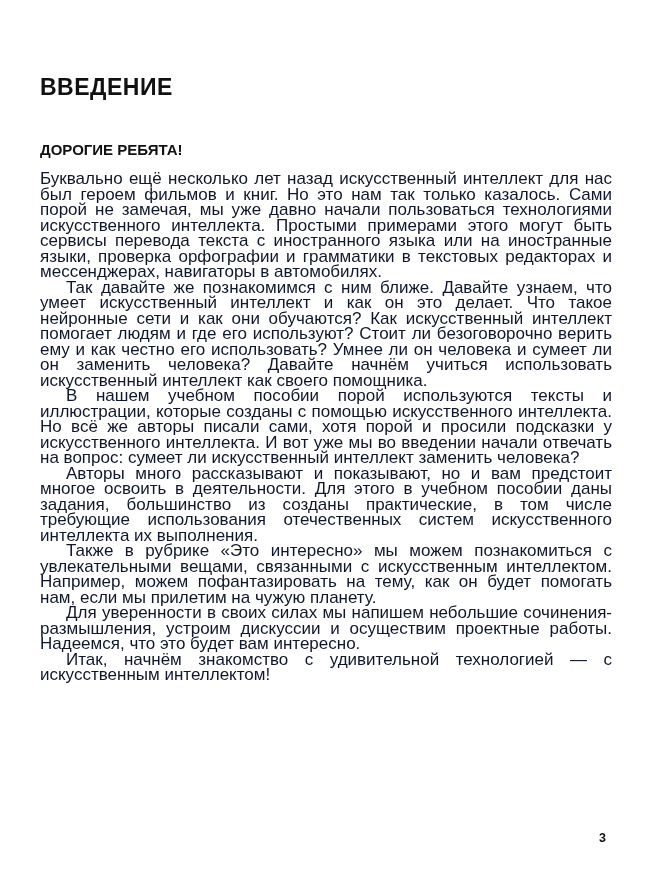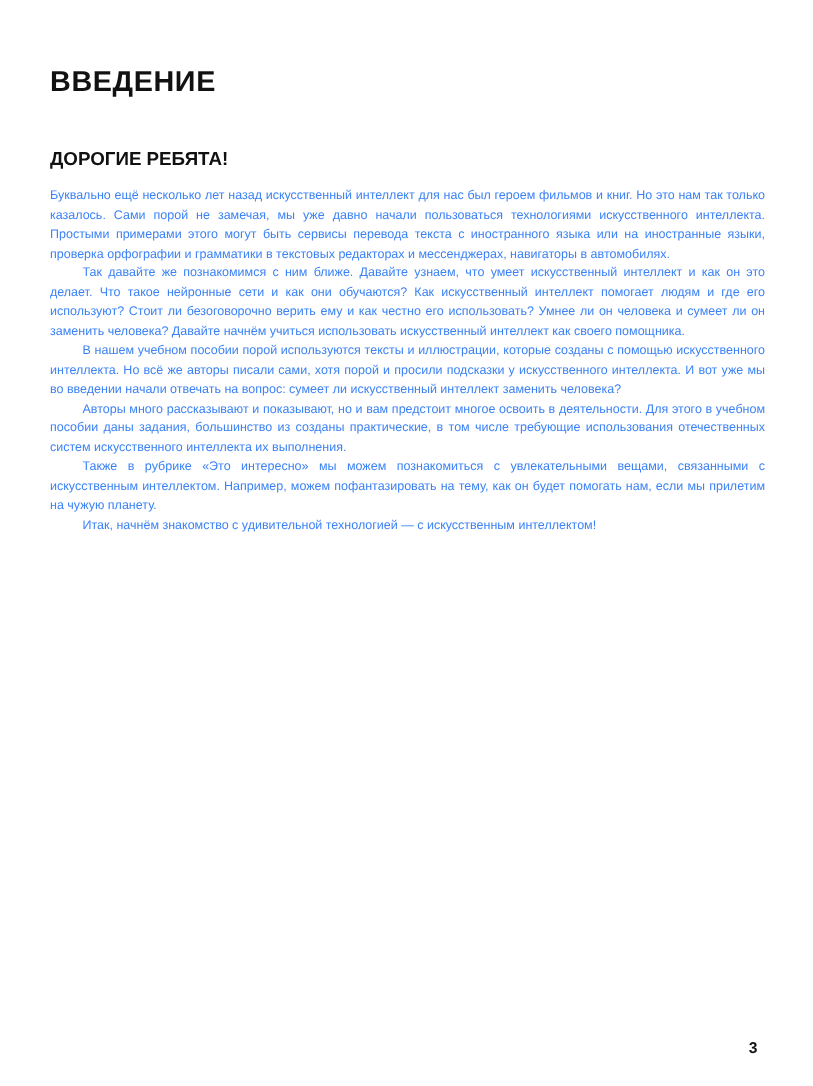--- a/index.html
+++ b/index.html
@@ -14,43 +14,43 @@
     background: #ffffff;
     color: #1a1a1a;
     font-family: "Liberation Sans", sans-serif;
     box-sizing: border-box;
     overflow: hidden;
   }
   .content {
     position: absolute;
     left: 40px;
     right: 38px;
-    top: 54px;
+    top: 76px;
   }
   .doc-title {
     font-size: 23px;
     font-weight: 700;
     letter-spacing: 0.5px;
     color: #111111;
     margin: 0 0 42px 0;
     line-height: 1;
   }
   .section-heading {
     font-size: 15px;
     font-weight: 700;
     color: #111111;
     margin: 0 0 12px 0;
     line-height: 1.2;
   }
   .body-text p {
     margin: 0;
-    font-size: 10px;
+    font-size: 17px;
     line-height: 15.5px;
     text-align: justify;
-    color: #3b82f6;
+    color: #0f172a;
     hyphens: auto;
     -webkit-hyphens: auto;
   }
   .body-text p.indent {
     text-indent: 26px;
   }
   .page-number {
     position: absolute;
     right: 44px;
     bottom: 24px;
@@ -67,18 +67,19 @@
     <h1 class="doc-title">ВВЕДЕНИЕ</h1>
 
     <h2 class="section-heading">ДОРОГИЕ РЕБЯТА!</h2>
 
     <div class="body-text">
       <p>Буквально ещё несколько лет назад искусственный интеллект для нас был героем фильмов и книг. Но это нам так только казалось. Сами порой не замечая, мы уже давно начали пользоваться технологиями искусственного интеллекта. Простыми примерами этого могут быть сервисы перевода текста с иностранного языка или на иностранные языки, проверка орфографии и грамматики в текстовых редакторах и мессенджерах, навигаторы в автомобилях.</p>
       <p class="indent">Так давайте же познакомимся с ним ближе. Давайте узнаем, что умеет искусственный интеллект и как он это делает. Что такое нейронные сети и как они обучаются? Как искусственный интеллект помогает людям и где его используют? Стоит ли безоговорочно верить ему и как честно его использовать? Умнее ли он человека и сумеет ли он заменить человека? Давайте начнём учиться использовать искусственный интеллект как своего помощника.</p>
       <p class="indent">В нашем учебном пособии порой используются тексты и иллюстрации, которые созданы с помощью искусственного интеллекта. Но всё же авторы писали сами, хотя порой и просили подсказки у искусственного интеллекта. И вот уже мы во введении начали отвечать на вопрос: сумеет ли искусственный интеллект заменить человека?</p>
       <p class="indent">Авторы много рассказывают и показывают, но и вам предстоит многое освоить в деятельности. Для этого в учебном пособии даны задания, большинство из созданы практические, в том числе требующие использования отечественных систем искусственного интеллекта их выполнения.</p>
       <p class="indent">Также в рубрике «Это интересно» мы можем познакомиться с увлекательными вещами, связанными с искусственным интеллектом. Например, можем пофантазировать на тему, как он будет помогать нам, если мы прилетим на чужую планету.</p>
+      <p class="indent">Для уверенности в своих силах мы напишем небольшие сочинения-размышления, устроим дискуссии и осуществим проектные работы. Надеемся, что это будет вам интересно.</p>
       <p class="indent">Итак, начнём знакомство с удивительной технологией — с искусственным интеллектом!</p>
     </div>
   </div>
 
   <div class="page-number">3</div>
 </div>
 
 </body></html>

